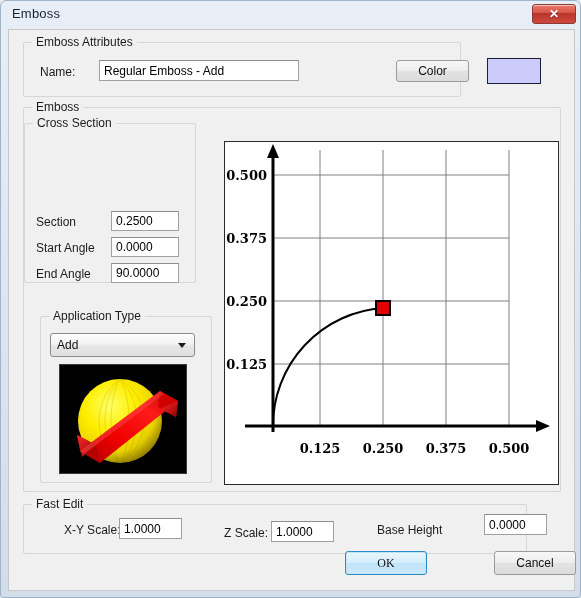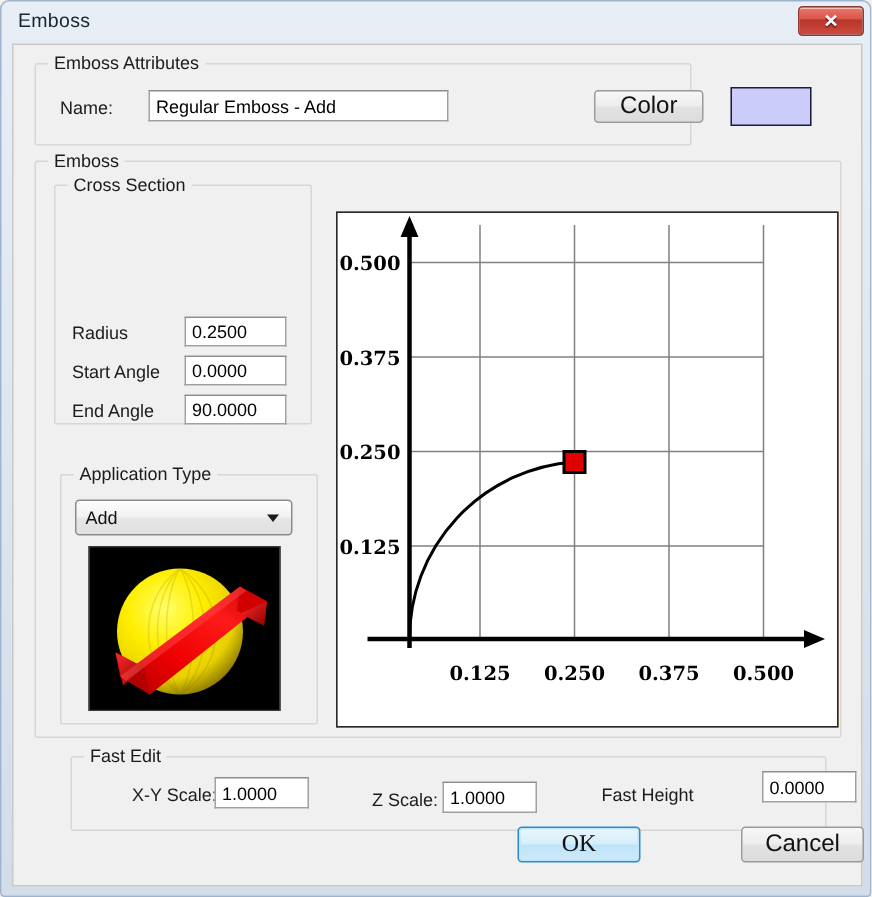--- a/index.html
+++ b/index.html
@@ -124,21 +124,21 @@
     cursor: text;
   }
 
   
   .button {
     position: absolute;
     box-sizing: border-box;
     border: 1px solid #9a9a9a;
     border-radius: 3px;
     background: linear-gradient(to bottom, #f7f7f7 0%, #ededed 48%, #e2e2e2 52%, #dcdcdc 100%);
-    font-size: 16px;
+    font-size: 12px;
     color: #111;
     display: flex;
     align-items: center;
     justify-content: center;
     cursor: pointer;
   }
   .button.default {
     border: 1px solid #2a8ec8;
     background: linear-gradient(to bottom, #eaf6fd 0%, #d5eefb 48%, #bde3f8 52%, #cfeafb 100%);
     box-shadow: 0 0 0 1px #bfe3f7 inset;
@@ -229,25 +229,25 @@
       <div class="textinput" style="left:75px; top:17px; width:200px; height:21px;" title="">Regular Emboss - Add</div>
 
       <div class="button" style="left:372px; top:17px; width:73px; height:22px;">Color</div>
 
       <div id="color-swatch" style="left:463px; top:15px; width:54px; height:26px; background:#CCCCFA;"></div>
     </div>
 
     <div class="groupbox" style="left:14px; top:77px; width:538px; height:385px;">
       <div class="group-label">Emboss</div>
 
-      <div class="groupbox" style="left:12px; top:15px; width:172px; height:160px;">
+      <div class="groupbox" style="left:0; top:15px; width:172px; height:160px;">
         <div class="group-label">Cross Section</div>
 
 
-        <div class="lbl" style="left:11px; top:91px;">Radius</div>
+        <div class="lbl" style="left:11px; top:91px;">Section</div>
         <div class="textinput" style="left:86px; top:87px; width:68px; height:20px;">0.2500</div>
 
         <div class="lbl" style="left:11px; top:117px;">Start Angle</div>
         <div class="textinput" style="left:86px; top:113px; width:68px; height:20px;">0.0000</div>
 
         <div class="lbl" style="left:11px; top:143px;">End Angle</div>
         <div class="textinput" style="left:86px; top:139px; width:68px; height:20px;">90.0000</div>
       </div>
 
       <div class="groupbox" style="left:16px; top:208px; width:172px; height:167px;">
@@ -337,30 +337,30 @@
           <text class="axis-tick-label" x="42" y="227" text-anchor="end">0.125</text>
 
           <text class="axis-tick-label" x="95" y="311" text-anchor="middle">0.125</text>
           <text class="axis-tick-label" x="158" y="311" text-anchor="middle">0.250</text>
           <text class="axis-tick-label" x="221" y="311" text-anchor="middle">0.375</text>
           <text class="axis-tick-label" x="284" y="311" text-anchor="middle">0.500</text>
         </svg>
       </div>
     </div>
 
-    <div class="groupbox" style="left:14px; top:474px; width:504px; height:50px;margin-left:24px;">
+    <div class="groupbox" style="left:14px; top:474px; width:504px; height:50px;">
       <div class="group-label">Fast Edit</div>
 
       <div class="lbl" style="left:40px; top:18px;">X-Y Scale:</div>
       <div class="textinput" style="left:95px; top:13px; width:63px; height:21px;">1.0000</div>
 
       <div class="lbl" style="left:200px; top:21px;">Z Scale:</div>
       <div class="textinput" style="left:247px; top:16px; width:63px; height:21px;">1.0000</div>
 
-      <div class="lbl" style="left:353px; top:18px;">Fast Height</div>
+      <div class="lbl" style="left:353px; top:18px;">Base Height</div>
       <div class="textinput" style="left:460px; top:9px; width:63px; height:21px;">0.0000</div>
     </div>
 
     <div class="button default" style="left:336px; top:521px; width:82px; height:24px;">OK</div>
     <div class="button" style="left:485px; top:521px; width:82px; height:24px;">Cancel</div>
 
   </div>
 </div>
 
 </body></html>

